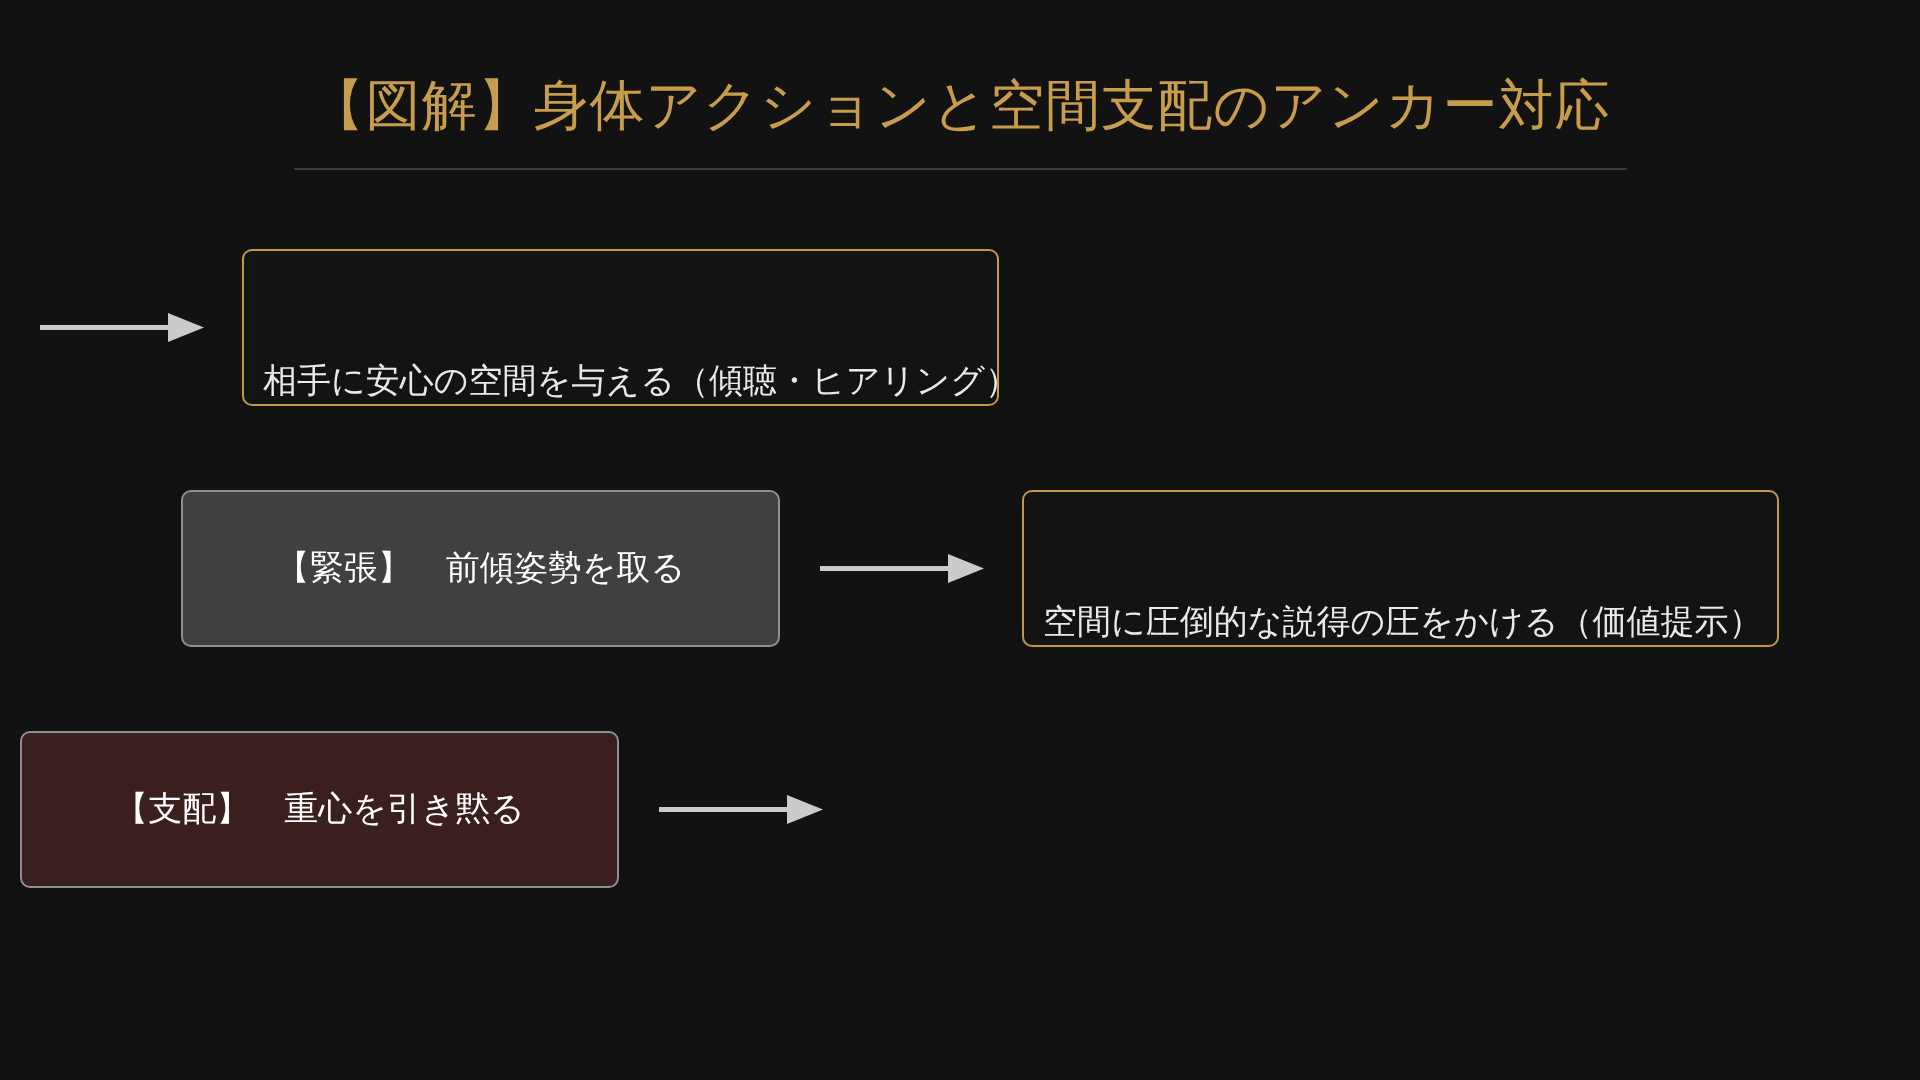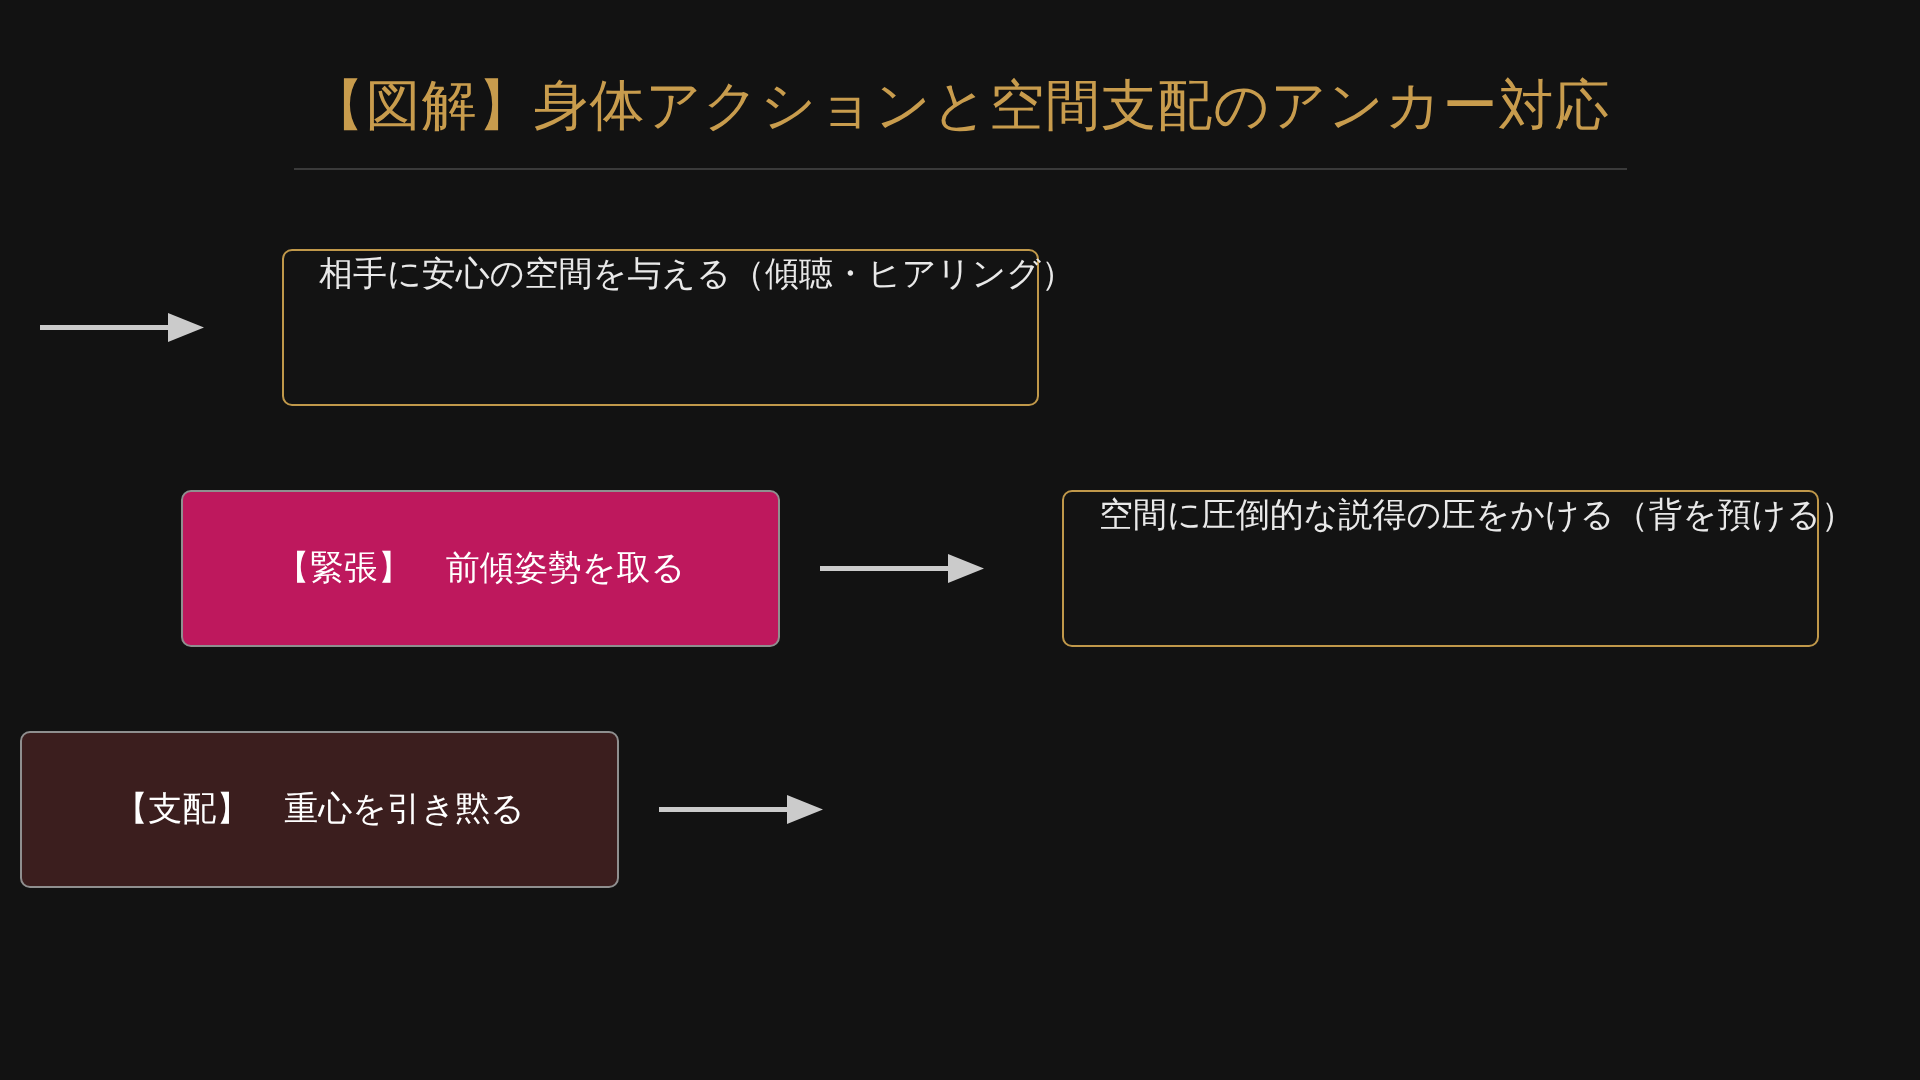--- a/index.html
+++ b/index.html
@@ -46,44 +46,43 @@
     border: 2px solid #8f8f8f;
     border-radius: 10px;
     display: flex;
     align-items: center;
     justify-content: center;
     font-size: 34px;
     color: #ffffff;
     white-space: nowrap;
   }
   .row-relax    .action-box { background: #2e2e2e; }
-  .row-tension  .action-box { background: #be185d; }
+  .row-tension  .action-box { background: #404040; }
   .row-dominate .action-box { background: #3b1e1e; margin-left: 20px; }
   .arrow-zone {
     width: 242px;
     height: 157px;
     display: flex;
     align-items: center;
     justify-content: center;
     flex: 0 0 auto;
   }
   .effect-box {
     width: 757px;
     height: 157px;
     border: 2px solid #c0984a;
     border-radius: 10px;
     background: #131313;
     display: flex;
-    align-items: flex-start;
-    padding-left: 35px;
+    align-items: flex-end;
+    padding-left: 19px;
     font-size: 34px;
     color: #e9e9e9;
     white-space: nowrap;
     overflow: visible;
-    margin-left: 40px;
   }
 </style>
 </head>
 <body>
 
 <div class="page">
 
   <div class="title">【図解】身体アクションと空間支配のアンカー対応</div>
   <div class="divider"></div>
 
@@ -105,21 +104,21 @@
       <div class="action-box">
         <span>【緊張】　前傾姿勢を取る</span>
       </div>
       <div class="arrow-zone">
         <svg width="242" height="157" viewBox="0 0 242 157">
           <line x1="40" y1="78.5" x2="170" y2="78.5" stroke="#cbcbcb" stroke-width="5"></line>
           <polygon points="168,64 204,78.5 168,93" fill="#cbcbcb"></polygon>
         </svg>
       </div>
       <div class="effect-box">
-        <span>空間に圧倒的な説得の圧をかける（背を預ける）</span>
+        <span>空間に圧倒的な説得の圧をかける（価値提示）</span>
       </div>
     </div>
 
     <div class="mapping-row row-dominate">
       <div class="action-box">
         <span>【支配】　重心を引き黙る</span>
       </div>
       <div class="arrow-zone">
         <svg width="242" height="157" viewBox="0 0 242 157">
           <line x1="40" y1="78.5" x2="170" y2="78.5" stroke="#cbcbcb" stroke-width="5"></line>

